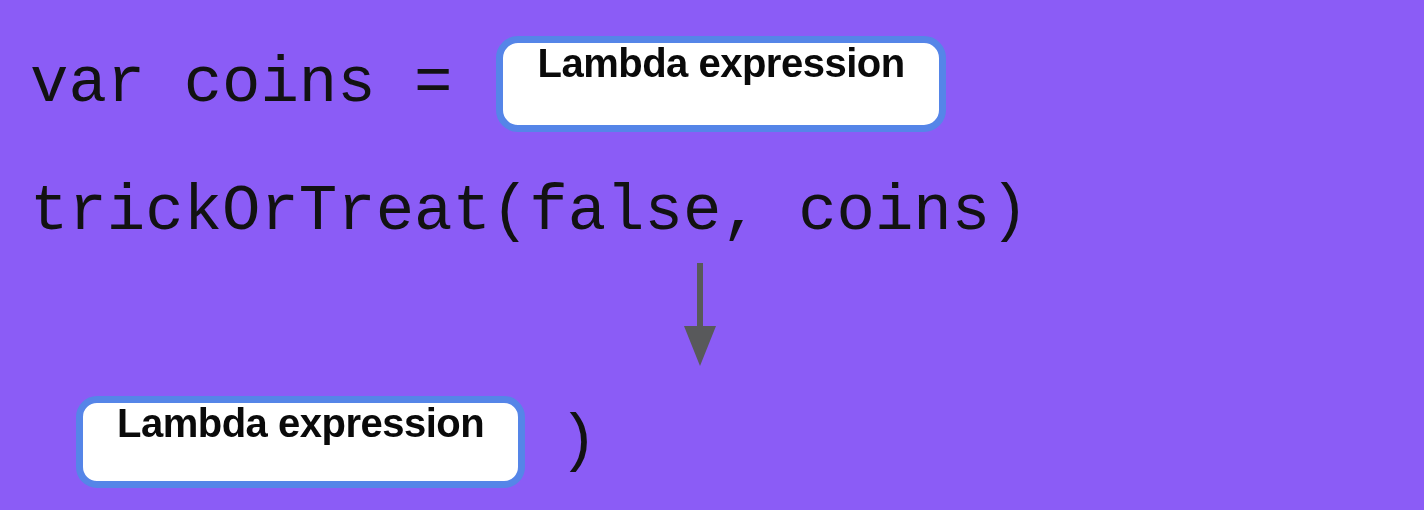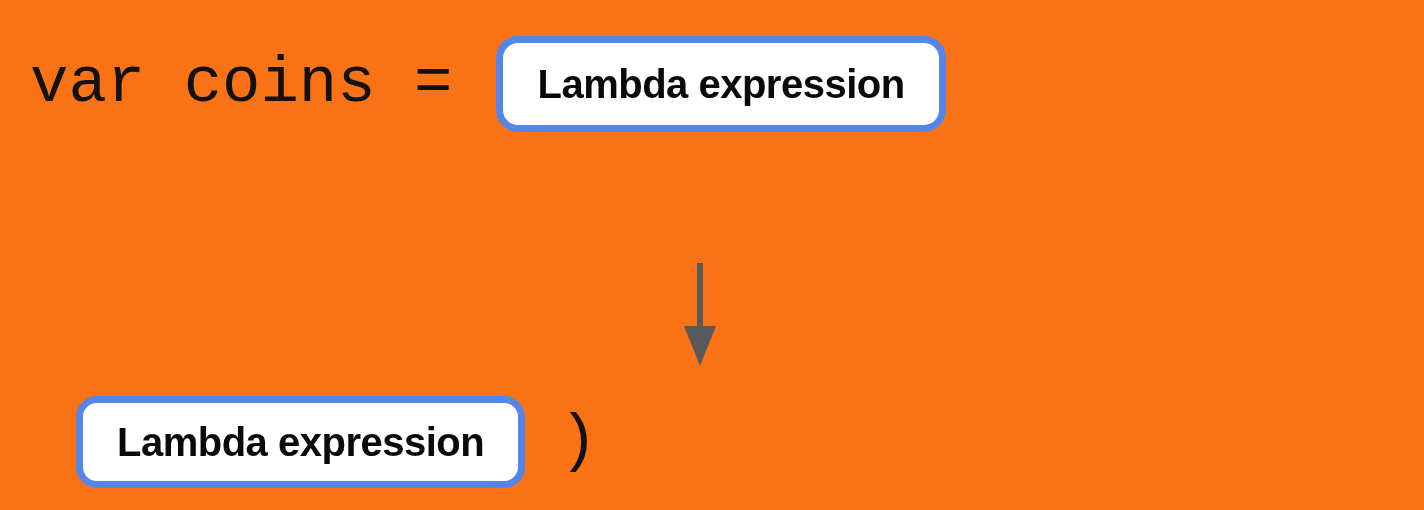--- a/index.html
+++ b/index.html
@@ -1,20 +1,20 @@
 <!DOCTYPE html>
 <html style="--chip-border: #5585E8; --arrow: #58595B; --code-text: #121212;"><head>
 <meta charset="utf-8">
 <style>
   html, body { margin: 0; padding: 0; background: #ffffff; }
   .canvas {
     position: relative;
     width: 1424px;
     height: 510px;
-    background: #f97316;
+    background: #8b5cf6;
     overflow: hidden;
   }
   .code {
     font-family: "Liberation Mono", monospace;
     font-size: 64px;
     line-height: 1;
     color: var(--code-text, #121212);
     white-space: pre;
     letter-spacing: 0px;
   }
@@ -23,21 +23,20 @@
     display: flex;
     align-items: center;
     height: 100px;
   }
   .row-assignment { left: 30px; top: 34px; }
   .row-call-before { left: 30px; top: 180px; height: 64px; }
   .row-call-after { left: 30px; top: 392px; }
   .chip {
     box-sizing: border-box;
     display: flex;
-    align-items: center;
     height: 96px;
     padding: 0 34px;
     border: 7px solid var(--chip-border, #5585E8);
     border-radius: 22px;
     background: #ffffff;
   }
   .chip-assignment { margin-left: 44px; }
   .chip-call-after { margin-left: 46px; height: 92px; border-radius: 21px; }
   .chip-label {
     font-family: "Liberation Sans", sans-serif;
@@ -62,20 +61,23 @@
 
 <div class="canvas">
 
   <div class="row row-assignment">
     <span class="code">var coins =</span>
     <div class="chip chip-assignment">
       <span class="chip-label">Lambda expression</span>
     </div>
   </div>
 
+  <div class="row row-call-before">
+    <span class="code">trickOrTreat(false, coins)</span>
+  </div>
 
   <div class="arrow-wrap">
     <svg width="40" height="110" viewBox="0 0 40 110" aria-hidden="true">
       <line x1="20" y1="3" x2="20" y2="70" stroke-width="6" stroke="#58595B"></line>
       <polygon points="4,66 36,66 20,106" fill="#58595B"></polygon>
     </svg>
   </div>
 
   <div class="row row-call-after">
     <div class="chip chip-call-after">

